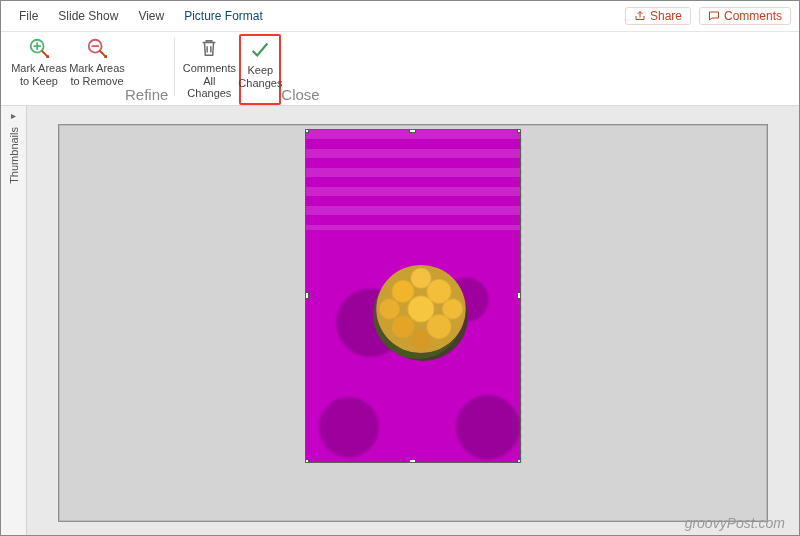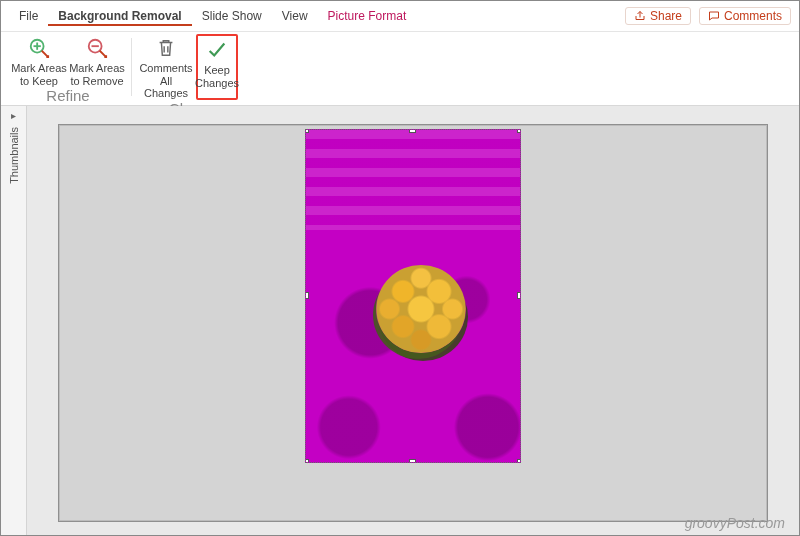--- a/index.html
+++ b/index.html
@@ -1,25 +1,25 @@
 <!DOCTYPE html>
 <html><head>
 <meta charset="utf-8">
 <style>
   * { box-sizing: border-box; margin: 0; padding: 0; font-family: "Segoe UI", Arial, sans-serif; }
   body { width: 800px; height: 536px; background: #fff; overflow: hidden; position: relative; border: 1px solid #888; }
   .tabs-row { display: flex; align-items: center; height: 31px; padding: 0 8px; background: #fff; border-bottom: 1px solid #e5e5e5; }
   .tabs-left { display: flex; gap: 0; }
   .tab { font-size: 12px; color: #444; padding: 3px 10px 3px 10px; cursor: pointer; }
   .tab.active { font-weight: 600; border-bottom: 2px solid #c43e1c; padding-bottom: 1px; }
-  .tab.pic { color: #be185d; }
+  .tab.pic { color: #0c4a6e; }
   .tabs-right { margin-left: auto; display: flex; gap: 8px; }
   .share-btn, .comments-btn { font-size: 12px; color: #c43e1c; border: 1px solid #e8d5cd; background:#fff; padding: 1px 8px; border-radius: 3px; display: flex; align-items: center; gap: 4px; cursor: pointer; }
   .ribbon { display: flex; background: #fff; height: 74px; border-bottom: 1px solid #d8d8d8; padding-left: 6px; }
-  .ribbon-group { display: flex; flex-direction: column; align-items: center; padding: 0 4px; margin-top:2px; }
+  .ribbon-group { display: flex; flex-direction: row; padding: 0 4px; margin-top:2px; }
   .ribbon-buttons { display: flex; gap: 2px; }
   .ribbon-btn { display: flex; flex-direction: column; align-items: center; width: 56px; padding: 2px 0 0 0; cursor: pointer; text-align: center; }
   .ribbon-btn .icon-wrap { height: 24px; display:flex; align-items:center; justify-content:center; }
   .ribbon-btn .lbl { font-size: 11px; line-height: 12.5px; color: #444; margin-top: 2px; }
   .group-label { font-size: 15px; color: #888; margin-top: auto; padding-bottom: 2px; }
   .divider { width: 1px; background: #e2e2e2; margin: 6px 2px; height: 58px; }
   .highlight-box { border: 2.5px solid #ef3a2f; border-radius: 2px; padding: 0; }
   .workspace { display: flex; height: 439px; }
   .thumb-panel { width: 26px; background: #f4f4f4; border-right: 1px solid #d4d4d4; display: flex; flex-direction: column; align-items: center; }
   .thumb-expand { font-size: 10px; color: #666; margin-top: 4px; cursor: pointer; }
@@ -59,21 +59,20 @@
   .h-t{top:-4px;left:50%;margin-left:-4px}.h-b{bottom:-4px;left:50%;margin-left:-4px}
   .h-l{left:-4px;top:50%;margin-top:-4px}.h-r{right:-4px;top:50%;margin-top:-4px}
   .watermark { position: absolute; right: 14px; bottom: 4px; font-size: 14px; color: #9a9a9a; font-style: italic; font-family: Liberation Sans, sans-serif; }
 </style>
 </head>
 <body>
 
 <div class="tabs-row">
   <div class="tabs-left">
     <div class="tab">File</div>
-    <div class="tab active">Background Removal</div>
     <div class="tab">Slide Show</div>
     <div class="tab">View</div>
     <div class="tab pic">Picture Format</div>
   </div>
   <div class="tabs-right">
     <div class="share-btn">
       <svg width="12" height="12" viewBox="0 0 24 24">
           <path fill="none" stroke="#c43e1c" stroke-width="2" d="M4 12v7h16v-7M12 3v12M7 8l5-5 5 5"></path>
         </svg>
       <span>Share</span>

